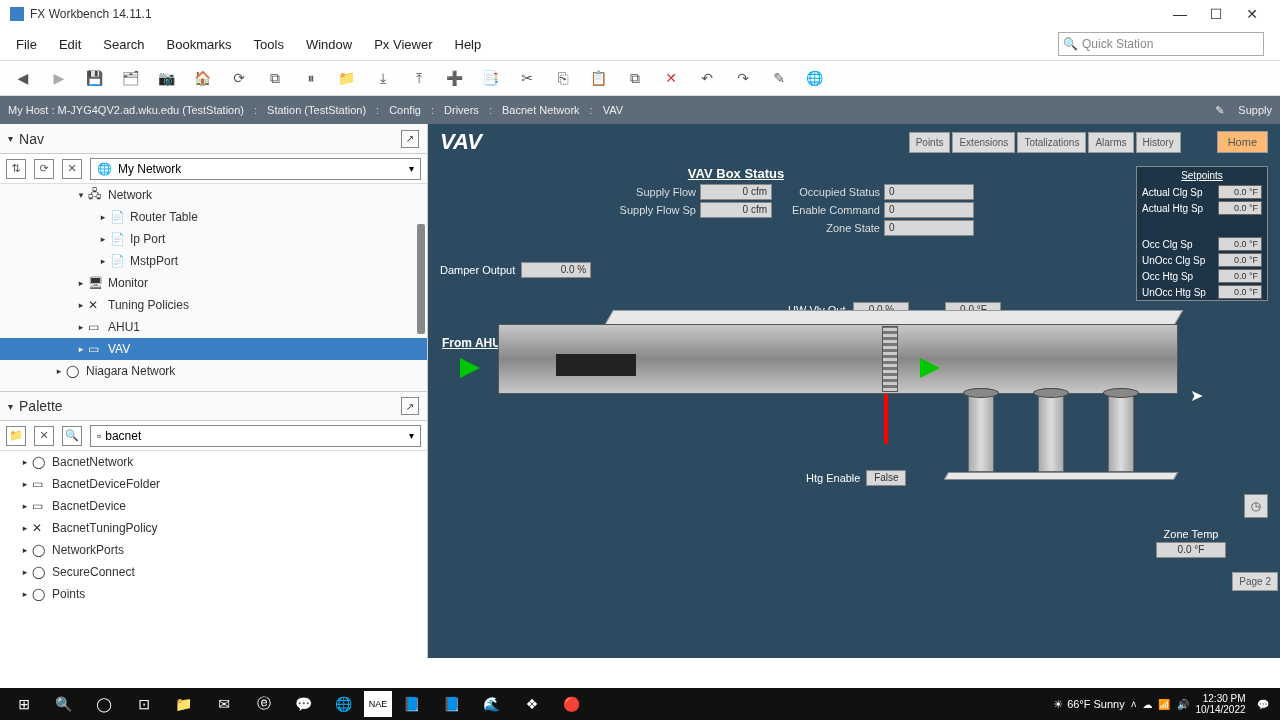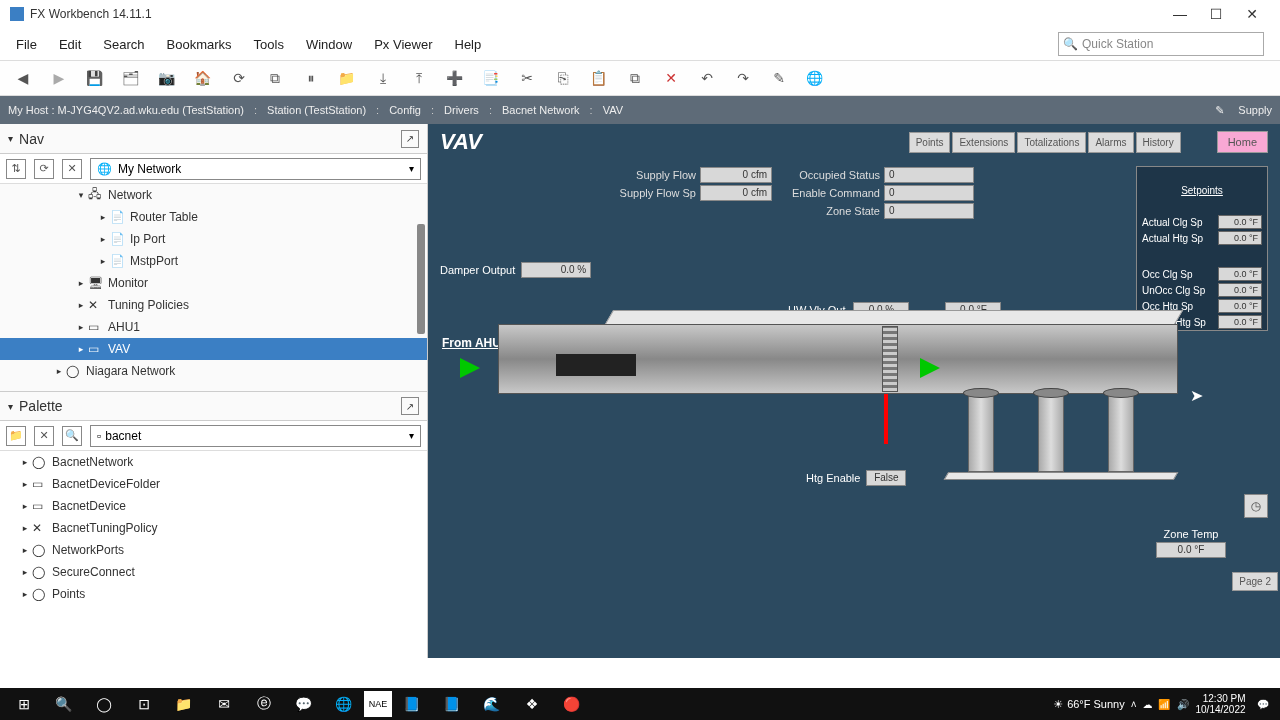--- a/index.html
+++ b/index.html
@@ -30,29 +30,29 @@
 .tree-row { height: 22px; display: flex; align-items: center; cursor: pointer; color: #333; white-space: nowrap; }
 .tree-row.selected { background: #3b7fc4; color: #fff; }
 .tree-row .tg { width: 14px; text-align: center; font-size: 9px; }
 .tree-row .nicon { width: 16px; margin-right: 4px; font-size: 12px; }
 .palette-tree { flex: 1; overflow-y: auto; font-size: 12px; background: #fff; }
 .right-col { flex: 1; background: #2c4a60; position: relative; color: #fff; }
 .view-head { height: 36px; display: flex; align-items: center; padding: 0 12px; }
 .view-title { font-size: 22px; font-weight: bold; font-style: italic; }
 .view-tabs { margin-left: auto; display: flex; gap: 2px; }
 .vtab { background: #dcdcdc; color: #555; font-size: 10px; padding: 4px 6px; border: 1px solid #999; cursor: pointer; }
-.home-btn { margin-left: 36px; background: #f9a8d4; color: #555; font-size: 11px; padding: 4px 10px; border: 1px solid #999; cursor: pointer; }
+.home-btn { margin-left: 36px; background: #fdba74; color: #555; font-size: 11px; padding: 4px 10px; border: 1px solid #999; cursor: pointer; }
 .status-sec { position: absolute; left: 168px; top: 42px; }
 .sec-title { font-size: 13px; font-weight: bold; text-decoration: underline; text-align: center; width: 280px; margin-bottom: 2px; }
 .status-row { display: flex; align-items: center; height: 18px; font-size: 11px; }
 .status-row .lbl { width: 100px; text-align: right; margin-right: 4px; color: #ddd; }
 .status-row .val { width: 72px; height: 16px; background: #d8d8d8; color: #333; text-align: right; padding-right: 4px; border: 1px solid #888; font-size: 10px; line-height: 14px; }
 .status-grid { display: flex; gap: 8px; }
 .setpoints { position: absolute; right: 12px; top: 42px; width: 132px; background: #1e3548; border: 1px solid #888; font-size: 10px; }
-.setpoints .sp-title { text-align: center; text-decoration: underline; padding: 18px 0; }
+.setpoints .sp-title { text-align: center; text-decoration: underline; padding: 3px 0; }
 .sp-row { display: flex; justify-content: space-between; align-items: center; padding: 1px 5px; }
 .sp-row .sp-val { width: 44px; height: 14px; background: #d8d8d8; color: #333; text-align: right; padding-right: 3px; border: 1px solid #666; font-size: 9px; line-height: 12px; }
 .sp-gap { height: 20px; }
 .damper { position: absolute; left: 12px; top: 138px; display: flex; align-items: center; font-size: 11px; }
 .damper .val { width: 70px; height: 16px; background: #d8d8d8; color: #333; text-align: right; padding-right: 4px; border: 1px solid #888; font-size: 10px; line-height: 14px; margin-left: 6px; }
 .hv-out { position: absolute; left: 360px; top: 178px; display: flex; align-items: center; gap: 8px; font-size: 11px; }
 .hv-out .val { width: 56px; height: 16px; background: #d8d8d8; color: #333; text-align: center; border: 1px solid #888; font-size: 10px; line-height: 14px; }
 .from-ahu { position: absolute; left: 6px; top: 212px; font-size: 12px; font-weight: bold; text-decoration: underline; margin-left: 8px; }
 .arrow-g { position: absolute; width: 0; height: 0; border-top: 10px solid transparent; border-bottom: 10px solid transparent; border-left: 20px solid #00c800; }
 .htg { position: absolute; left: 378px; top: 346px; display: flex; align-items: center; gap: 6px; font-size: 11px; }
@@ -275,20 +275,21 @@
         <span class="vtab">Points</span>
         <span class="vtab">Extensions</span>
         <span class="vtab">Totalizations</span>
         <span class="vtab">Alarms</span>
         <span class="vtab">History</span>
       </div>
       <span class="home-btn">Home</span>
     </div>
 
     <div class="status-sec">
+      <div class="sec-title">VAV Box Status</div>
       <div class="status-grid">
         <div>
           <div class="status-row">
               <span class="lbl">Supply Flow</span>
               <span class="val">0 cfm</span>
             </div>
           <div class="status-row">
               <span class="lbl">Supply Flow Sp</span>
               <span class="val">0 cfm</span>
             </div>

